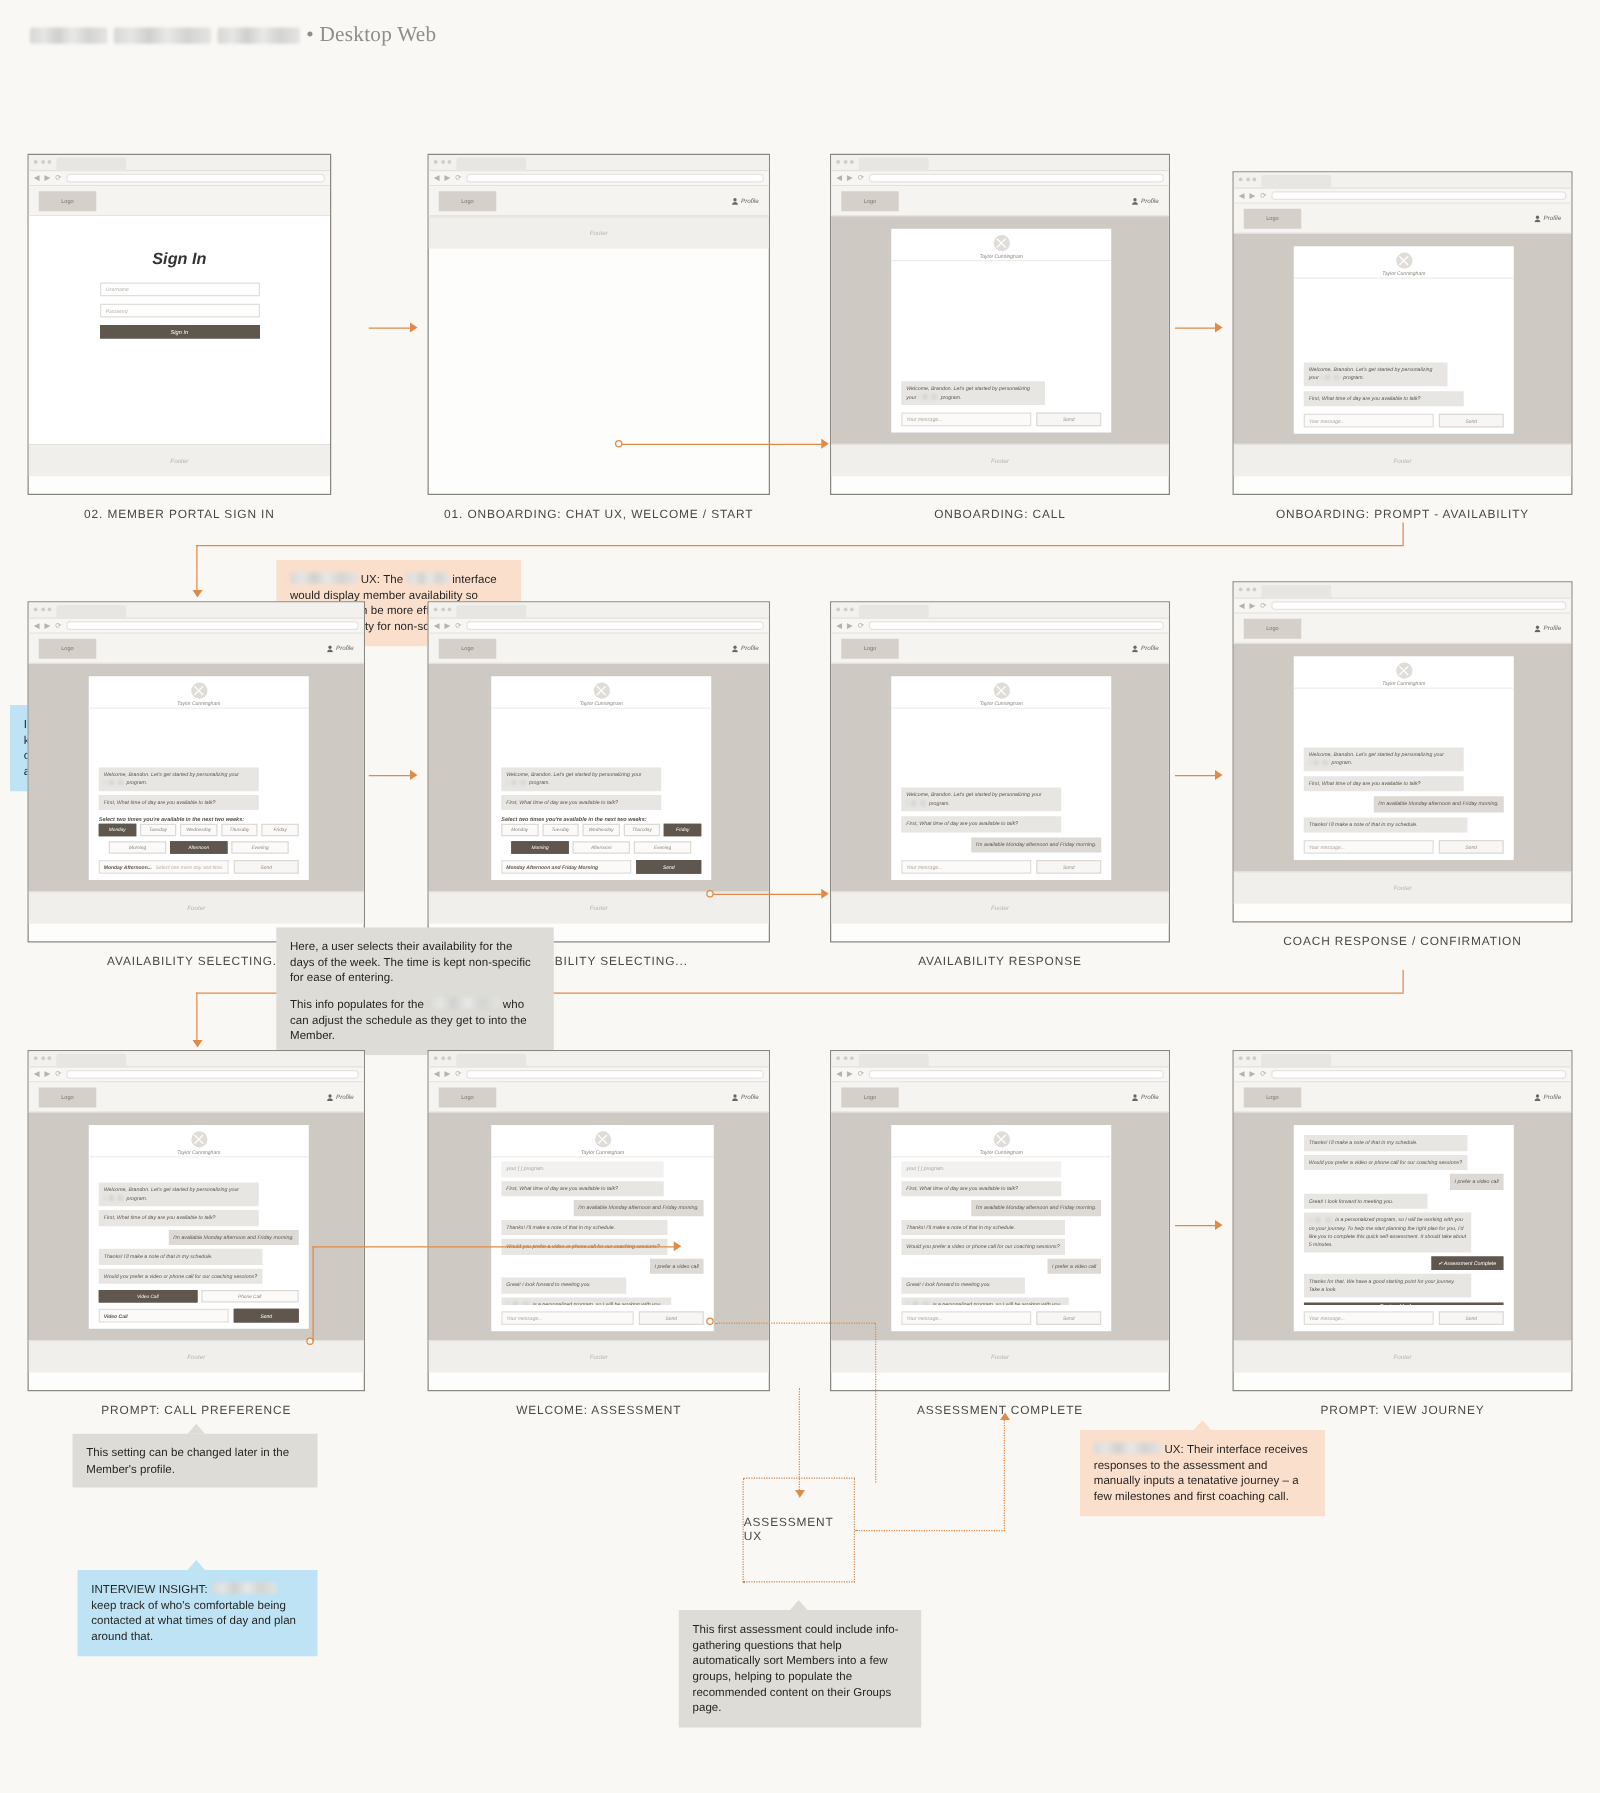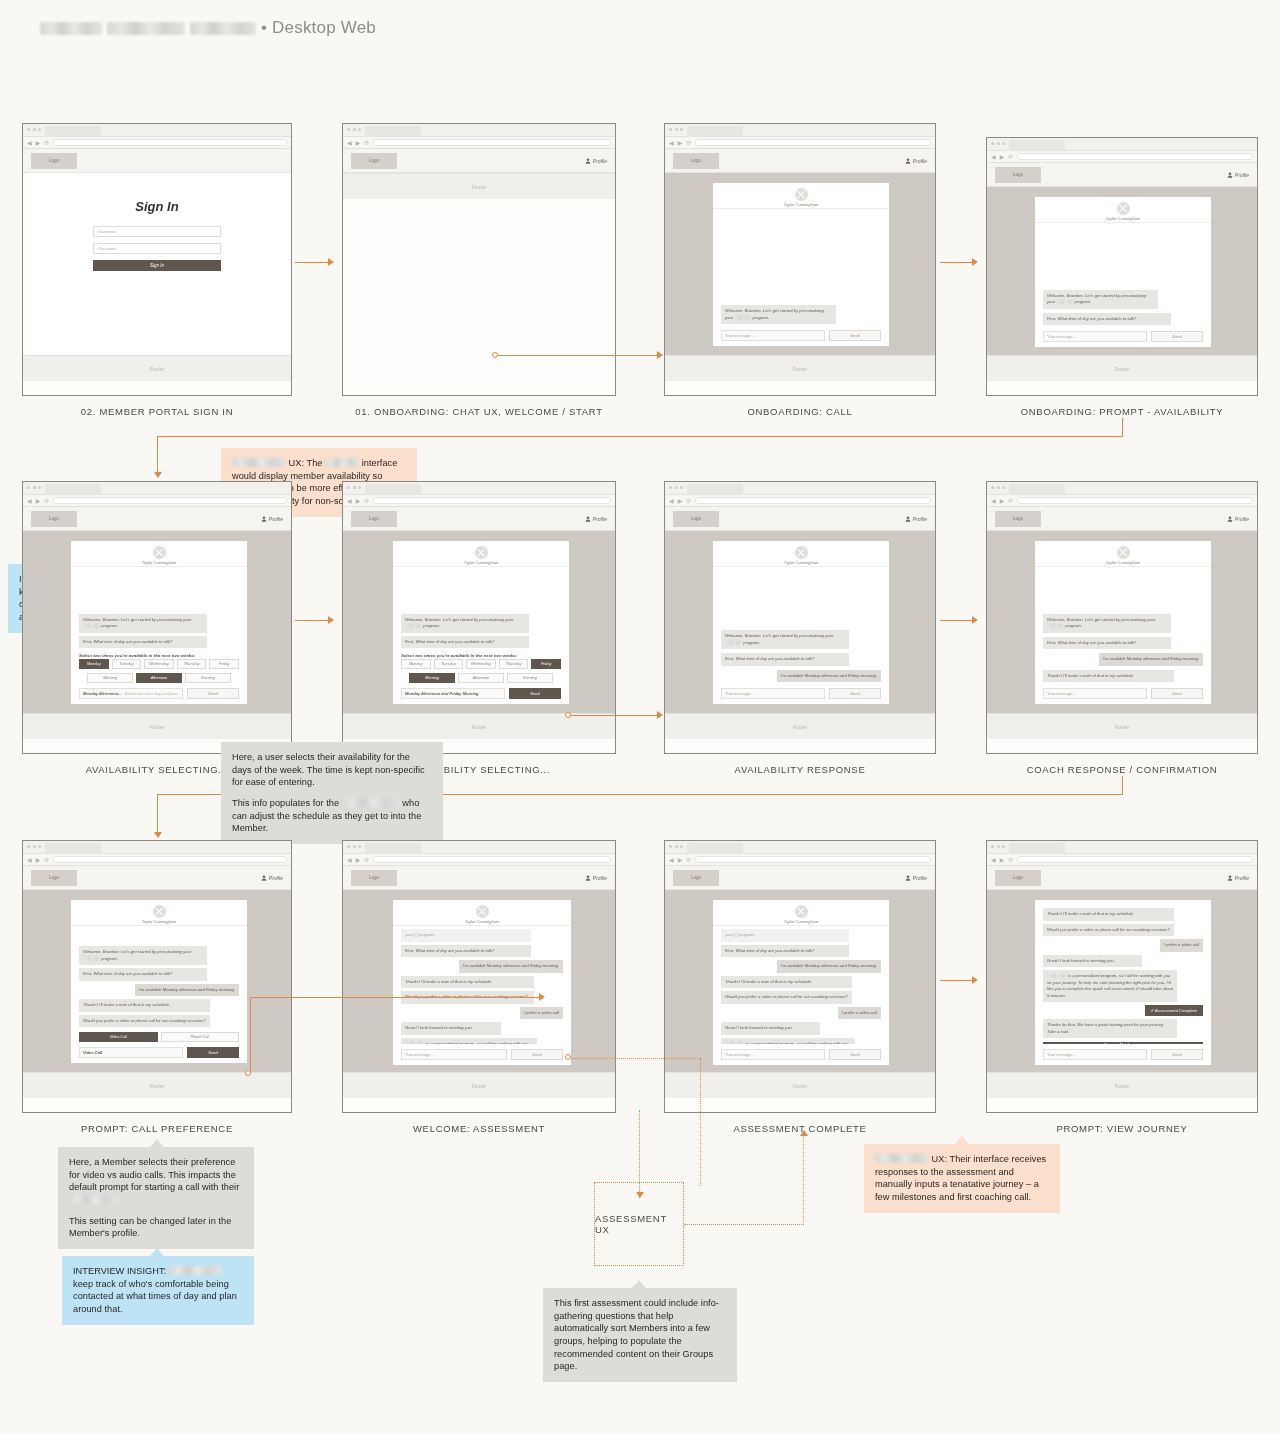--- a/index.html
+++ b/index.html
@@ -4,21 +4,21 @@
 <style>
   * { box-sizing: border-box; margin: 0; padding: 0; }
   body {
     width: 1280px; height: 1434px;
     background: #faf8f5;
     font-family: "Liberation Sans", sans-serif;
     position: relative;
     overflow: hidden;
   }
   
-  .hdr { position: absolute; left: 40px; top: 16px; }
+  .hdr { position: absolute; left: 24px; top: 16px; font-family: Liberation Serif, serif; }
   .hdr-kicker { font-size: 17px; color: #8d8d8a; letter-spacing: .2px; display: flex; align-items: center; height: 24px; }
   .redact { display: inline-block; background: linear-gradient(90deg,#d7d7d5 0%,#e6e6e4 18%,#cfcfcd 36%,#e9e9e7 55%,#d3d3d1 75%,#e4e4e2 100%); border-radius: 2px; vertical-align: middle; filter: blur(1.3px); }
   .hdr-kicker .redact { height: 13px; margin-right: 5px; }
   .hdr-title { font-size: 29px; color: #2e2e2c; margin-top: 6px; font-weight: 400; letter-spacing: -.2px; }
   .hdr-title b { font-weight: 700; }
 
   
   .card { position: absolute; background: #fdfdfc; border: 1px solid #8b8882; }
   .chrome-top { height: 13px; background: #f2f1ee; border-bottom: 1px solid #e3e1dd; position: relative; }
   .dots { position: absolute; left: 4px; top: 4px; display: flex; gap: 2.5px; }
@@ -106,21 +106,21 @@
 
 <div class="hdr">
   <div class="hdr-kicker">
     <span class="redact" style="width:62px"></span>
     <span class="redact" style="width:78px"></span>
     <span class="redact" style="width:66px"></span>
     <span>• Desktop Web</span>
   </div>
 </div>
 
-<div class="card" style="left:22px;top:123px;width:270px;height:273px">
+<div class="card" style="left:22px;top:123px;width:243px;height:273px">
   <div class="chrome-top">
     <span class="dots">
         <i></i>
         <i></i>
         <i></i>
       </span>
     <span class="chrome-tab"></span>
   </div>
   <div class="chrome-bar">
     <span class="nav-ic">◀</span>
@@ -474,21 +474,21 @@
       <div class="composer">
         <div class="composer-input">Your message...</div>
         <div class="send-btn">Send</div>
       </div>
     </div>
   </div>
   <div class="footer">Footer</div>
   <div class="card-label" style="top:282px;left:0">AVAILABILITY RESPONSE</div>
 </div>
 
-<div class="card" style="left:986px;top:481px;width:272px;height:273px">
+<div class="card" style="left:986px;top:465px;width:272px;height:273px">
   <div class="chrome-top">
     <span class="dots">
         <i></i>
         <i></i>
         <i></i>
       </span>
     <span class="chrome-tab"></span>
   </div>
   <div class="chrome-bar">
     <span class="nav-ic">◀</span>
@@ -788,24 +788,20 @@
 <div class="dashed-h" style="left:684px;top:1224px;width:120px"></div>
 <div class="dashed-v" style="left:803px;top:1136px;height:89px"></div>
 <div class="arrow-u" style="left:800px;top:1130px"></div>
 
 <div class="ux-box" style="left:594px;top:1182px;width:90px;height:84px">
   <span>ASSESSMENT UX</span>
 </div>
 
 <div class="tail up-gray" style="left:150px;top:1139px"></div>
 <div class="note gray" style="left:58px;top:1147px;width:196px">
-  <p>
-    <span>Here, a Member selects their preference for video vs audio calls. This impacts the default prompt for starting a call with their</span>
-    <span class="redact" style="width:48px;vertical-align:-1px"></span>
-  </p>
   <p>This setting can be changed later in the Member's profile.</p>
 </div>
 
 <div class="tail up-blue" style="left:150px;top:1248px"></div>
 <div class="note blue" style="left:62px;top:1256px;width:192px">
   <span>INTERVIEW INSIGHT:</span>
   <span class="redact" style="width:52px;vertical-align:-1px"></span>
   <span>keep track of who's comfortable being contacted at what times of day and plan around that.</span>
 </div>
 

